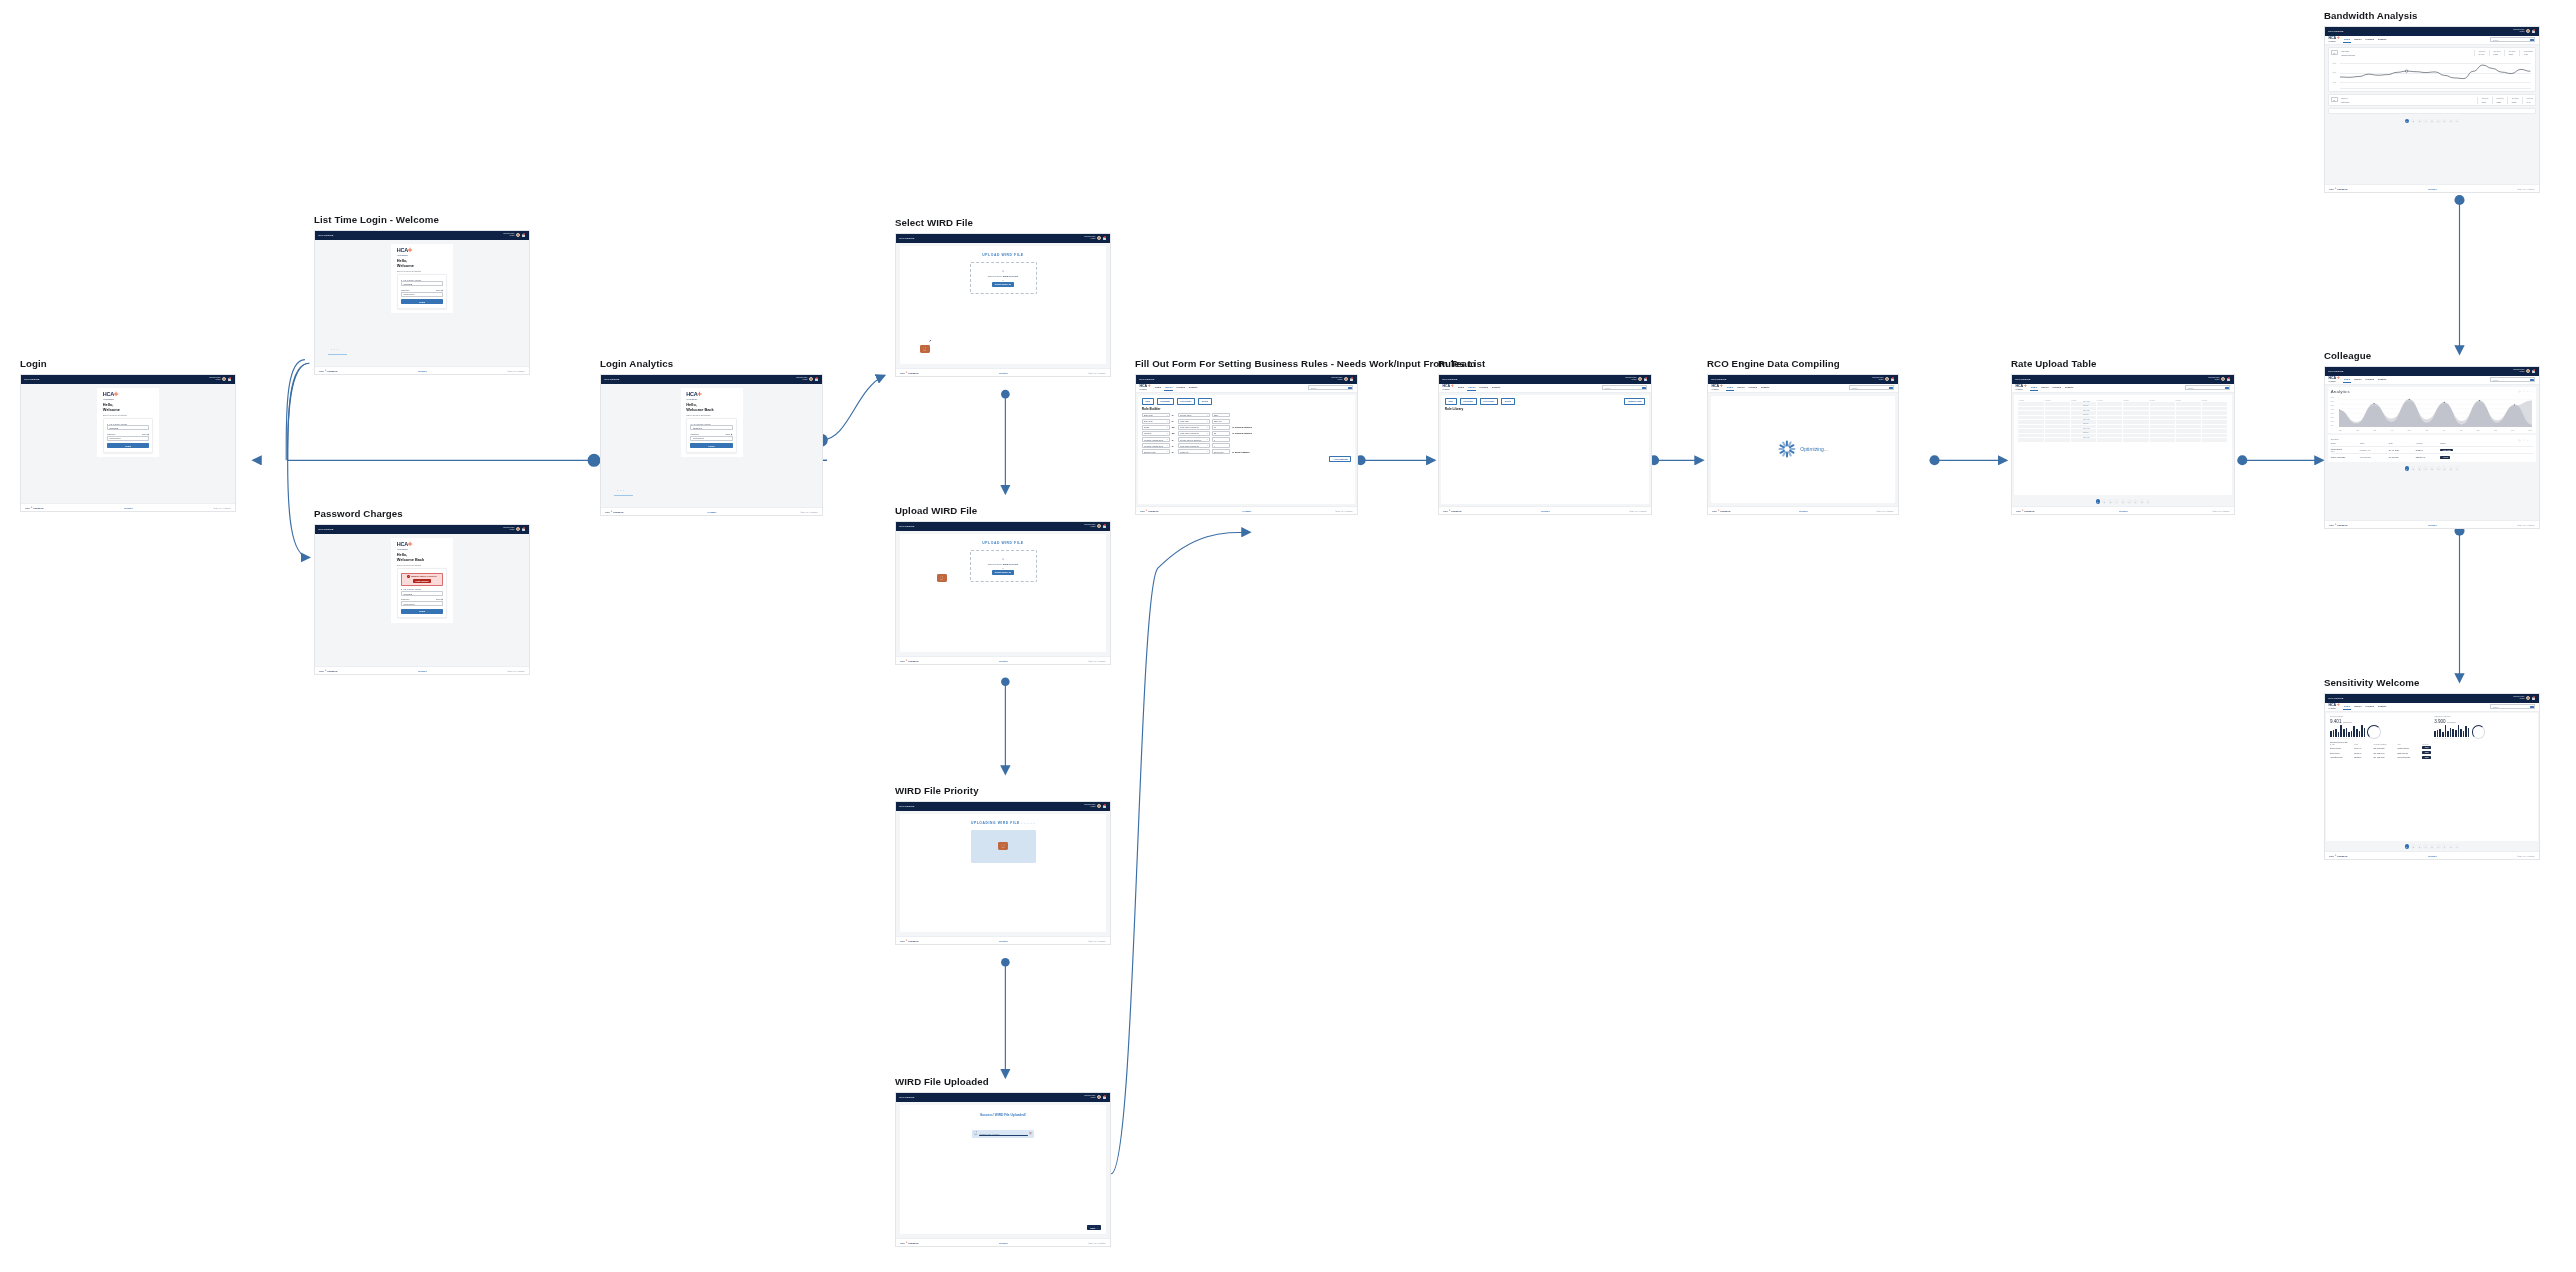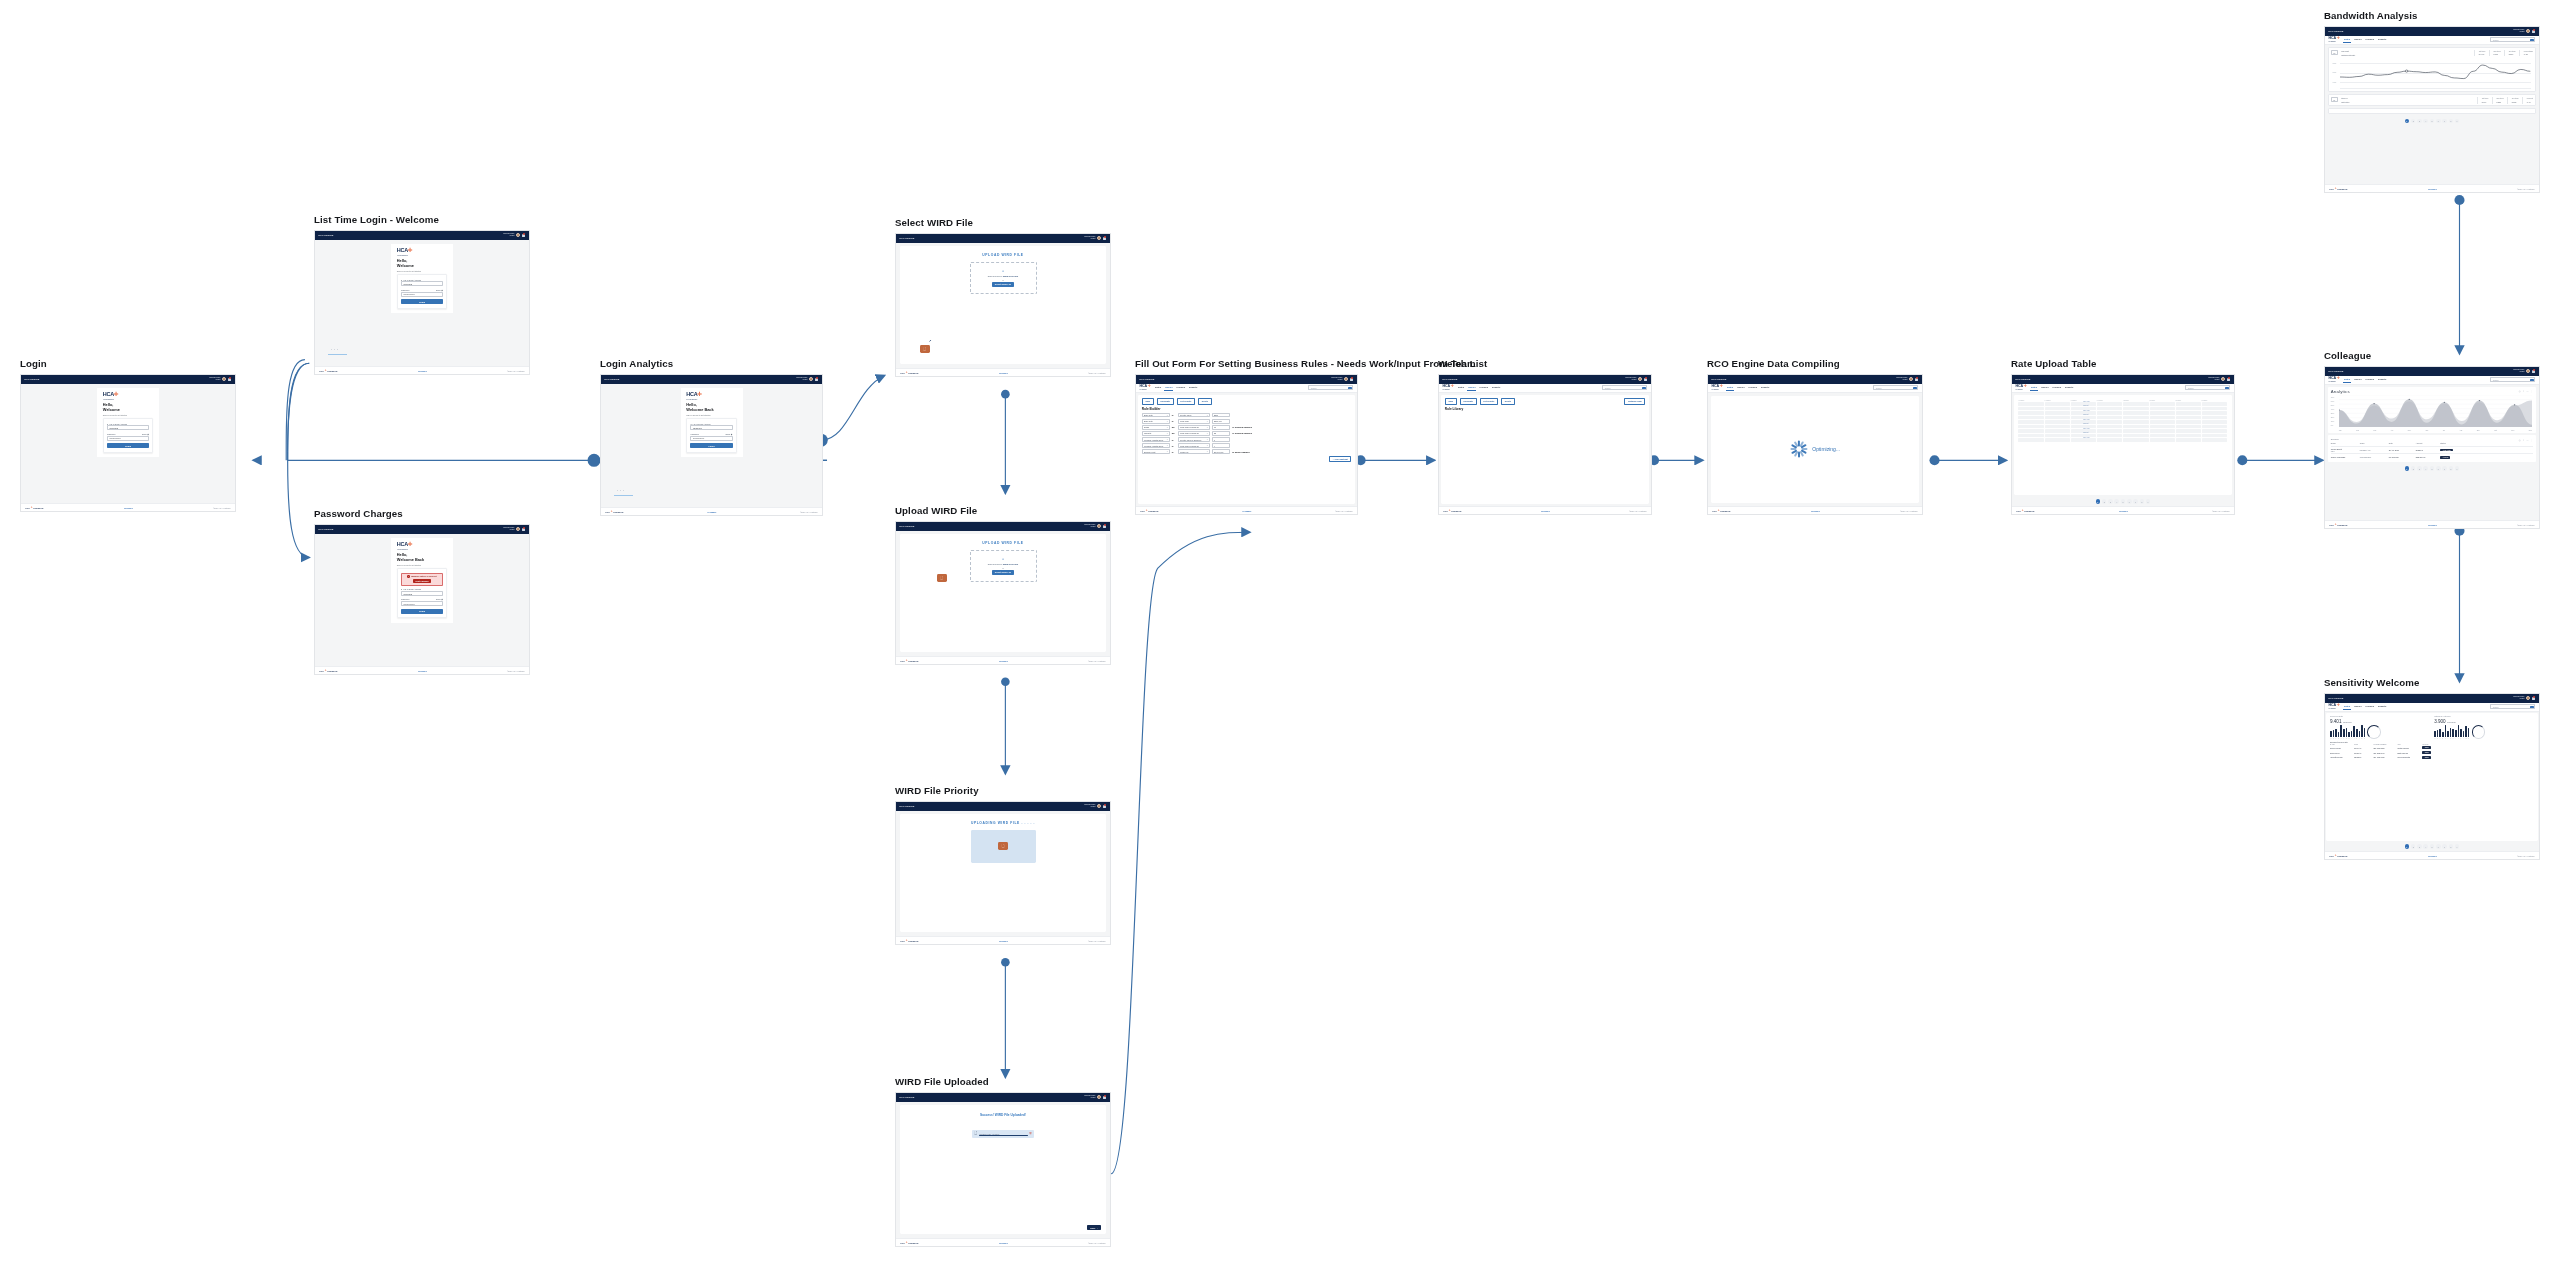--- a/index.html
+++ b/index.html
@@ -851,21 +851,21 @@
           <i>✛</i>
           <em>Healthcare</em>
         </div>
       <div class="footer-mid">Feedback</div>
       <div class="footer-right">©2024 HCA Healthcare</div>
     </div>
   </div>
 </div>
 
 <div class="frame" style="left:1438px; top:358px; width:214px;">
-  <div class="frame-title">Welch List</div>
+  <div class="frame-title">Rules List</div>
   <div class="screen" style="height:141px;">
     <div class="appbar">
       <div class="appbar-brand">RCO ENGINE</div>
       <div class="appbar-right">
         <div class="appbar-user">
             <div>Colleague Name</div>
             <div>Logout</div>
           </div>
         <div class="avatar"></div>
         <div class="bell">
@@ -910,21 +910,21 @@
           <span>HCA</span>
           <i>✛</i>
           <em>Healthcare</em>
         </div>
       <div class="footer-mid">Feedback</div>
       <div class="footer-right">©2024 HCA Healthcare</div>
     </div>
   </div>
 </div>
 
-<div class="frame" style="left:1707px; top:358px; width:216px;">
+<div class="frame" style="left:1707px; top:358px; width:192px;">
   <div class="frame-title">RCO Engine Data Compiling</div>
   <div class="screen" style="height:141px;">
     <div class="appbar">
       <div class="appbar-brand">RCO ENGINE</div>
       <div class="appbar-right">
         <div class="appbar-user">
             <div>Colleague Name</div>
             <div>Logout</div>
           </div>
         <div class="avatar"></div>

